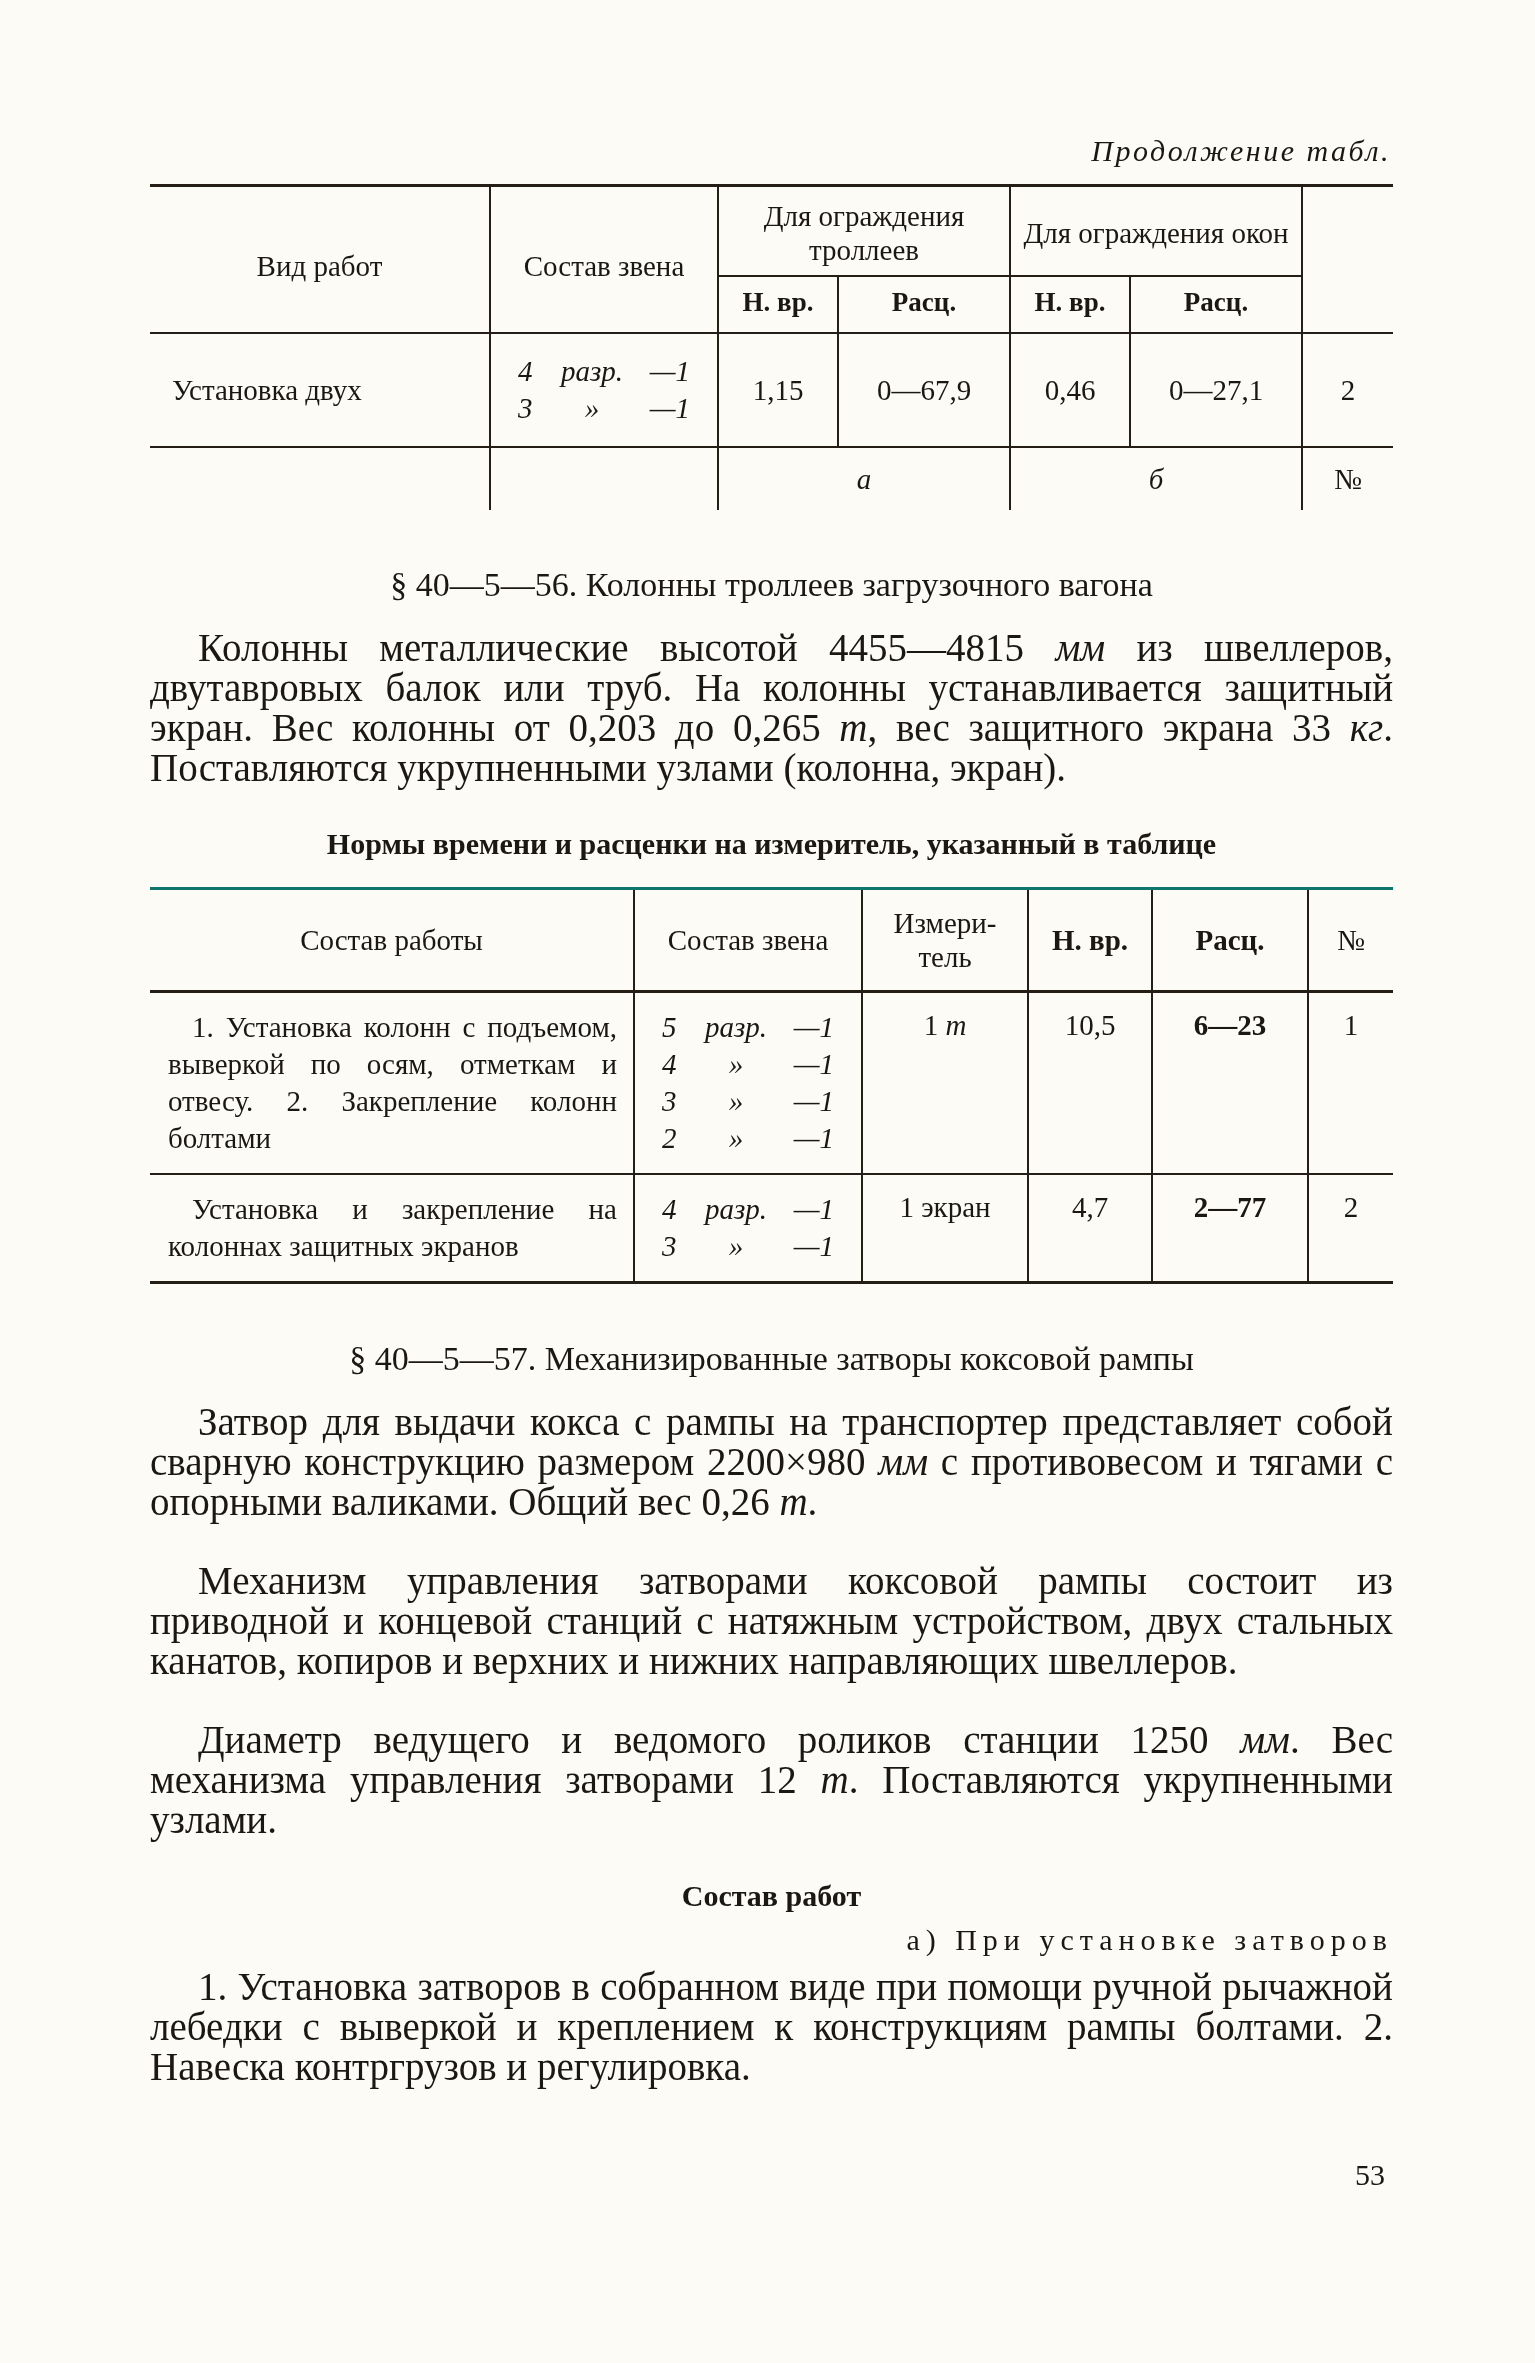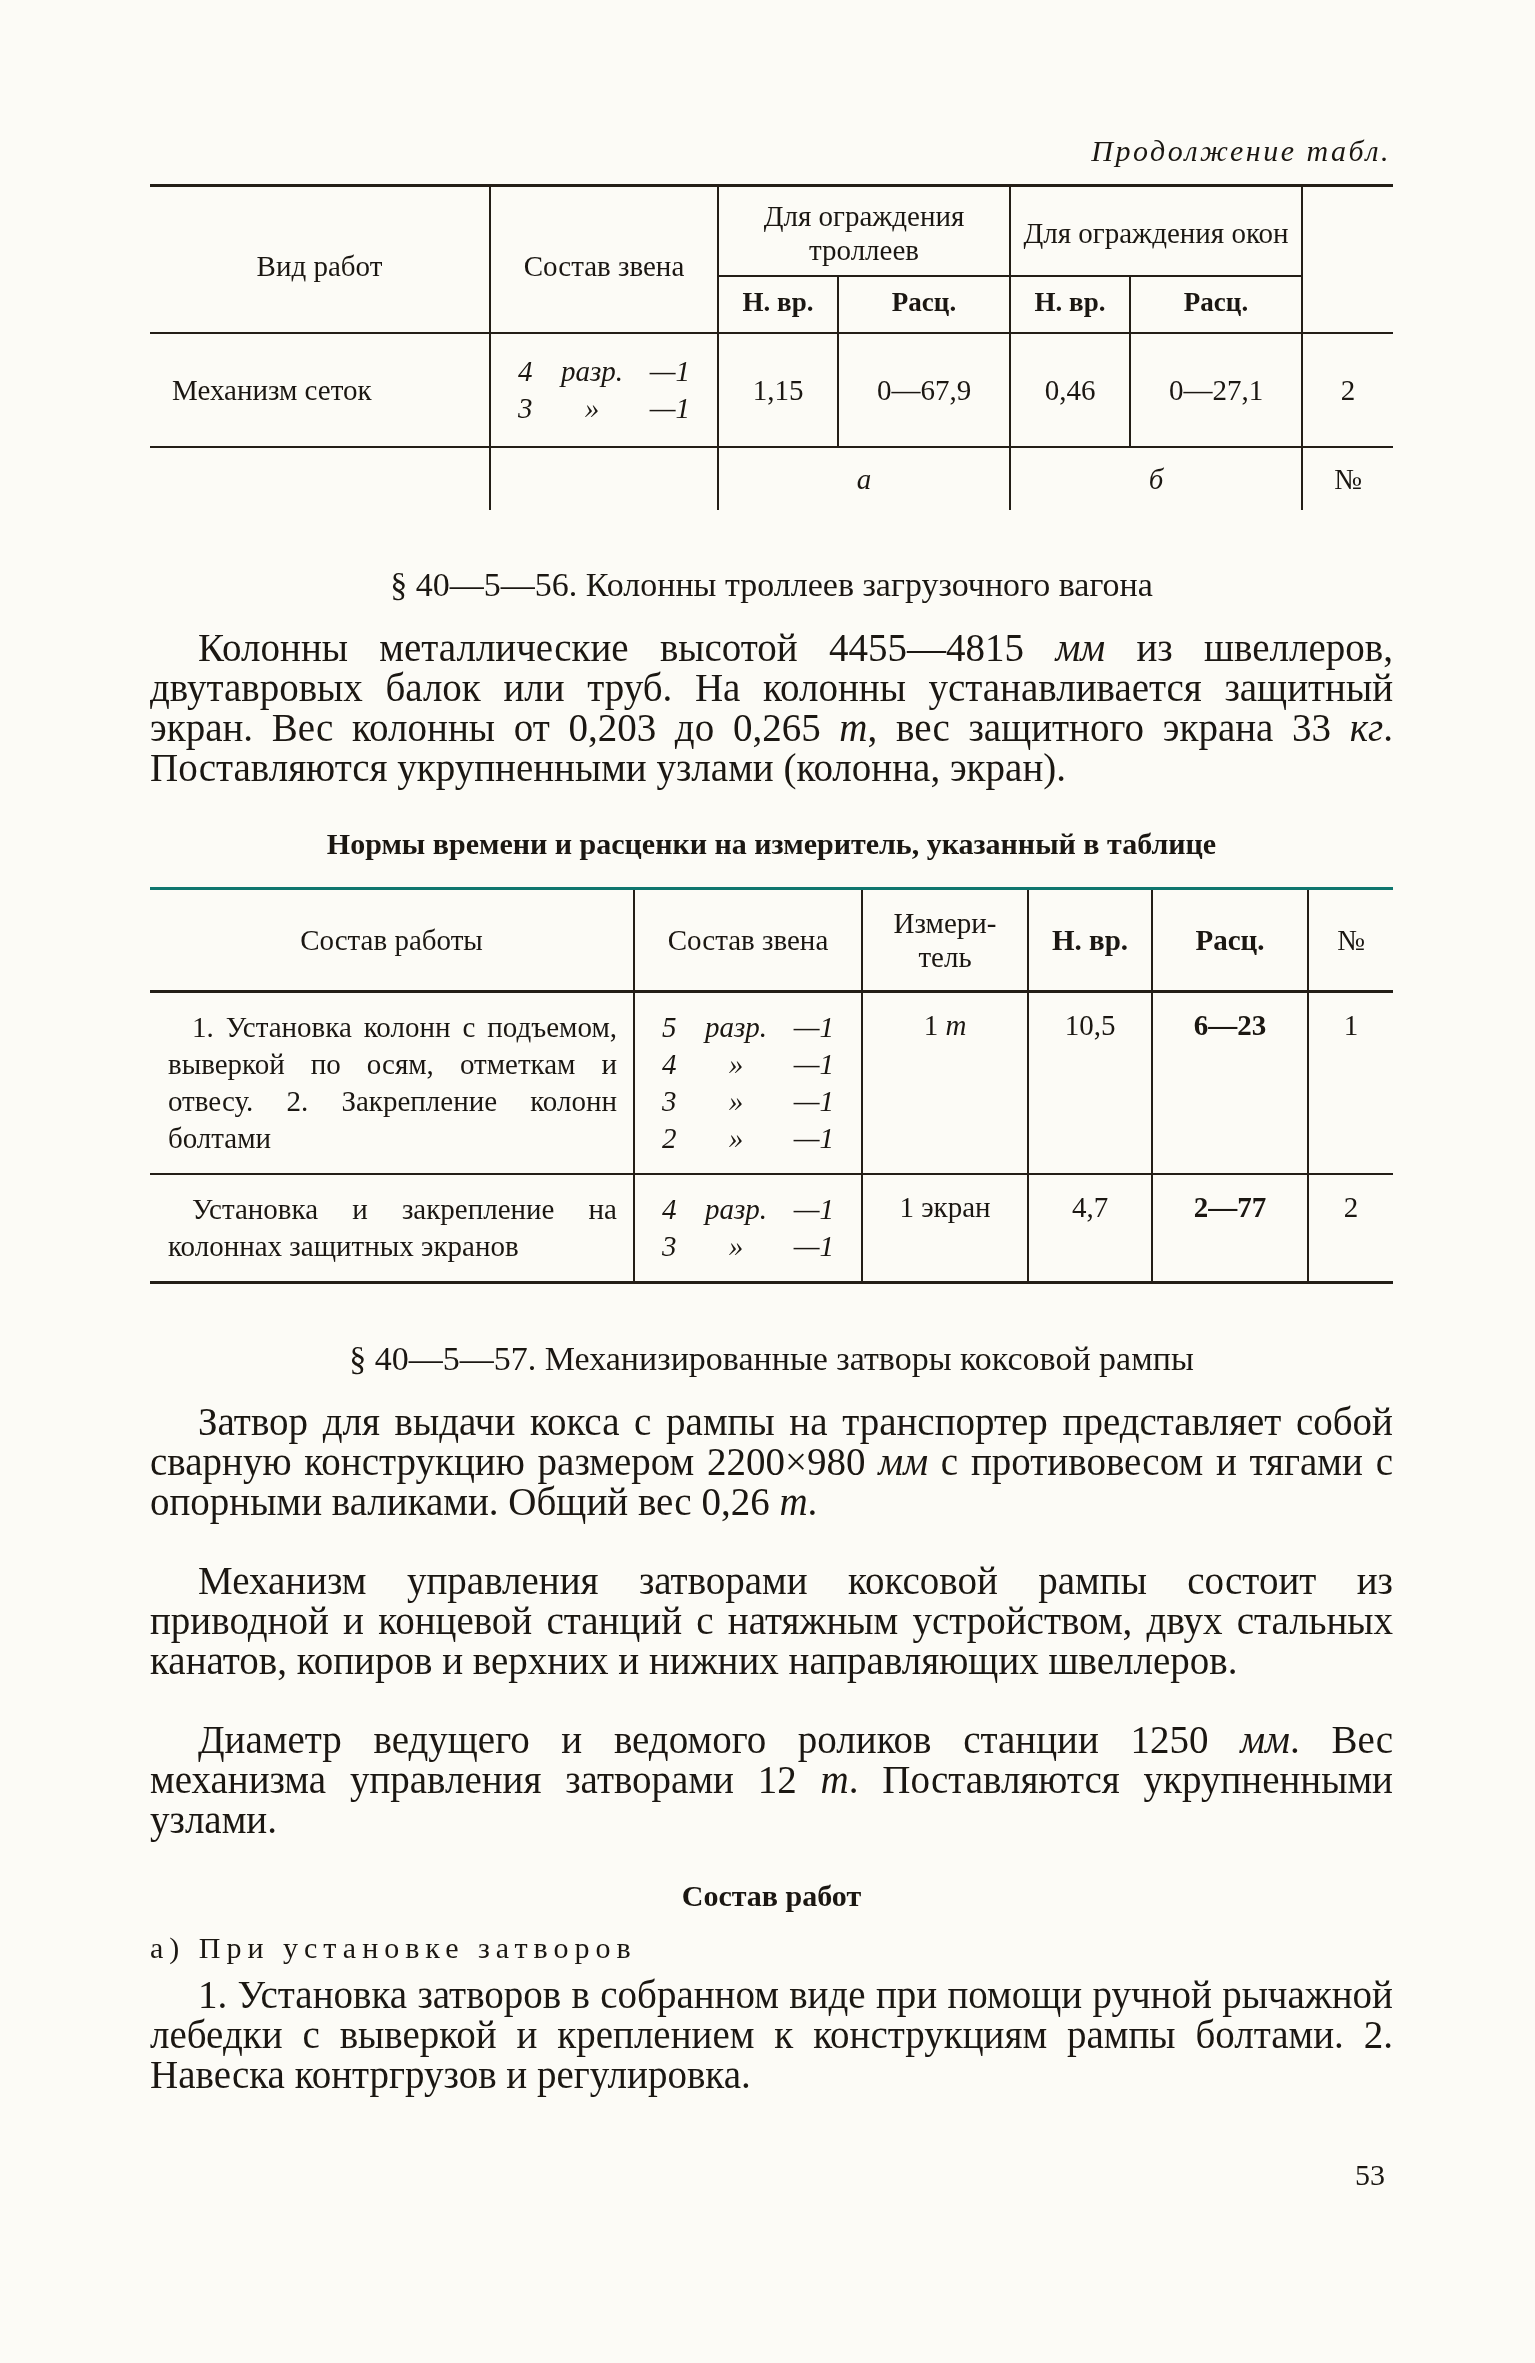--- a/index.html
+++ b/index.html
@@ -45,21 +45,21 @@
   .t2-h td{vertical-align:middle;padding:16px 4px;border-bottom:3px solid #241e17;line-height:34px;}
   .t2-h .bold{font-weight:bold;}
   .meas-h{white-space:pre-line;}
   .t2-row td{vertical-align:top;padding-top:16px;padding-bottom:16px;}
   .t2-row.first td{border-bottom:2px solid #241e17;}
   .t2 .work-col{text-align:justify;text-indent:24px;padding-left:18px;padding-right:16px;line-height:37px;}
   .t2 .rasc-v{font-weight:bold;}
 
   
   .works-heading{text-align:center;font-weight:bold;font-size:30px;margin-top:30px;}
-  .item-a{text-align:left;font-size:30px;letter-spacing:6px;margin-top:18px;}
+  .item-a{text-align:right;font-size:30px;letter-spacing:6px;margin-top:10px;}
   .page-num{position:absolute;right:150px;top:2158px;font-size:30px;}
 </style>
 </head>
 <body>
 
 <div class="page">
 
   <div class="cont-note">Продолжение табл.</div>
 
   <table class="t1">
@@ -80,21 +80,21 @@
         <td colspan="2" class="vl gb">Для ограждения окон</td>
         <td rowspan="2" class="vl"></td>
       </tr>
       <tr class="t1-h2">
         <td class="vl">Н. вр.</td>
         <td class="vl">Расц.</td>
         <td class="vl">Н. вр.</td>
         <td class="vl">Расц.</td>
       </tr>
       <tr class="t1-data">
-        <td class="work-cell">Механизм сеток</td>
+        <td class="work-cell">Установка двух</td>
         <td class="vl">
           <div class="crew">
             <div class="crew-line">
               <span class="crew-rank">4</span>
               <span class="crew-grade">разр.</span>
               <span class="crew-count">—1</span>
             </div>
             <div class="crew-line">
               <span class="crew-rank">3</span>
               <span class="crew-grade">»</span>

